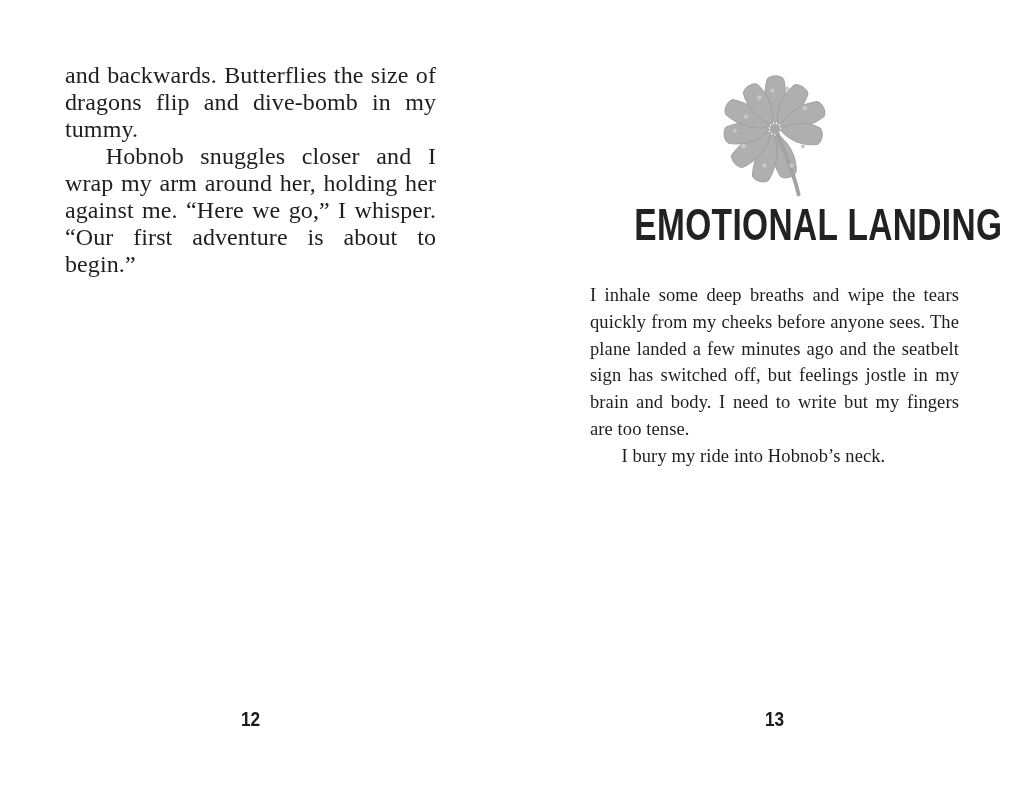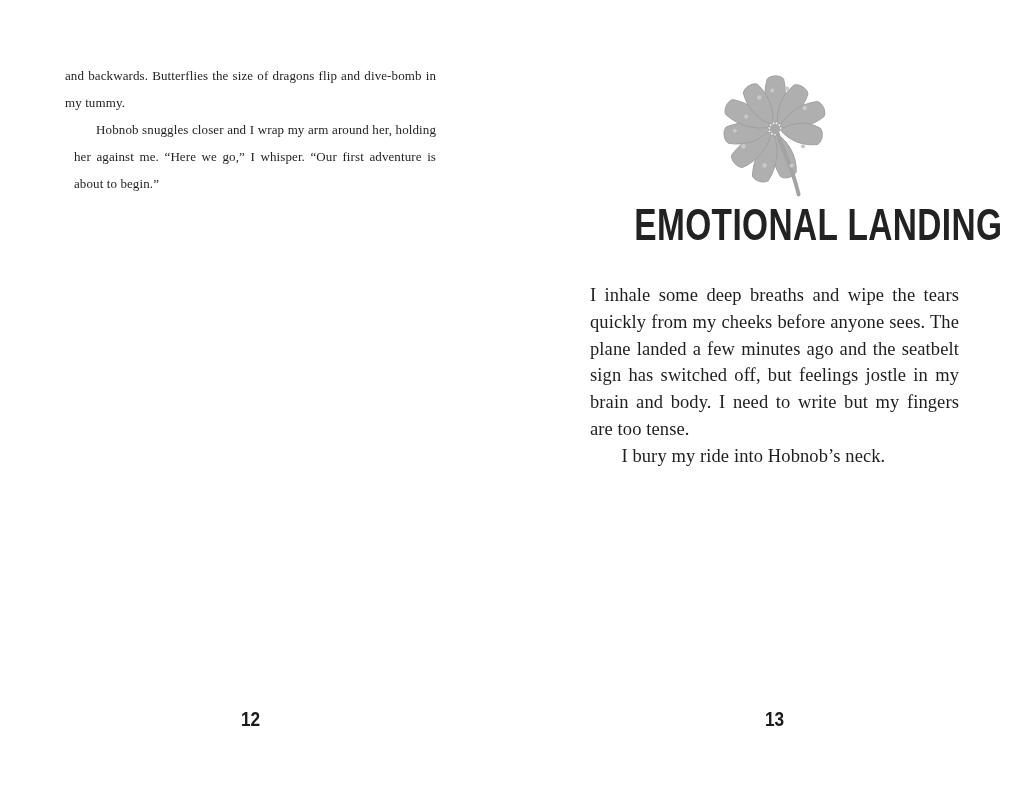--- a/index.html
+++ b/index.html
@@ -10,26 +10,26 @@
     color: #1e1e1e;
     overflow: hidden;
     position: relative;
   }
   .spread { position: absolute; inset: 0; }
 
   
   .page-left-text {
     position: absolute;
     left: 65px; top: 62px; width: 371px;
-    font-size: 13px;
+    font-size: 24px;
     line-height: 27px;
     text-align: justify;
     letter-spacing: 0.1px;
   }
-  .page-left-text p + p { text-indent: 1.7em; margin-left: 9px; }
+  .page-left-text p + p { text-indent: 1.7em; }
 
   
   .page-right {
     position: absolute;
     left: 590px; top: 0; width: 369px;
   }
   .chapter-art {
     position: absolute;
     left: 0; top: 66px; width: 369px;
     display: flex; justify-content: center;

